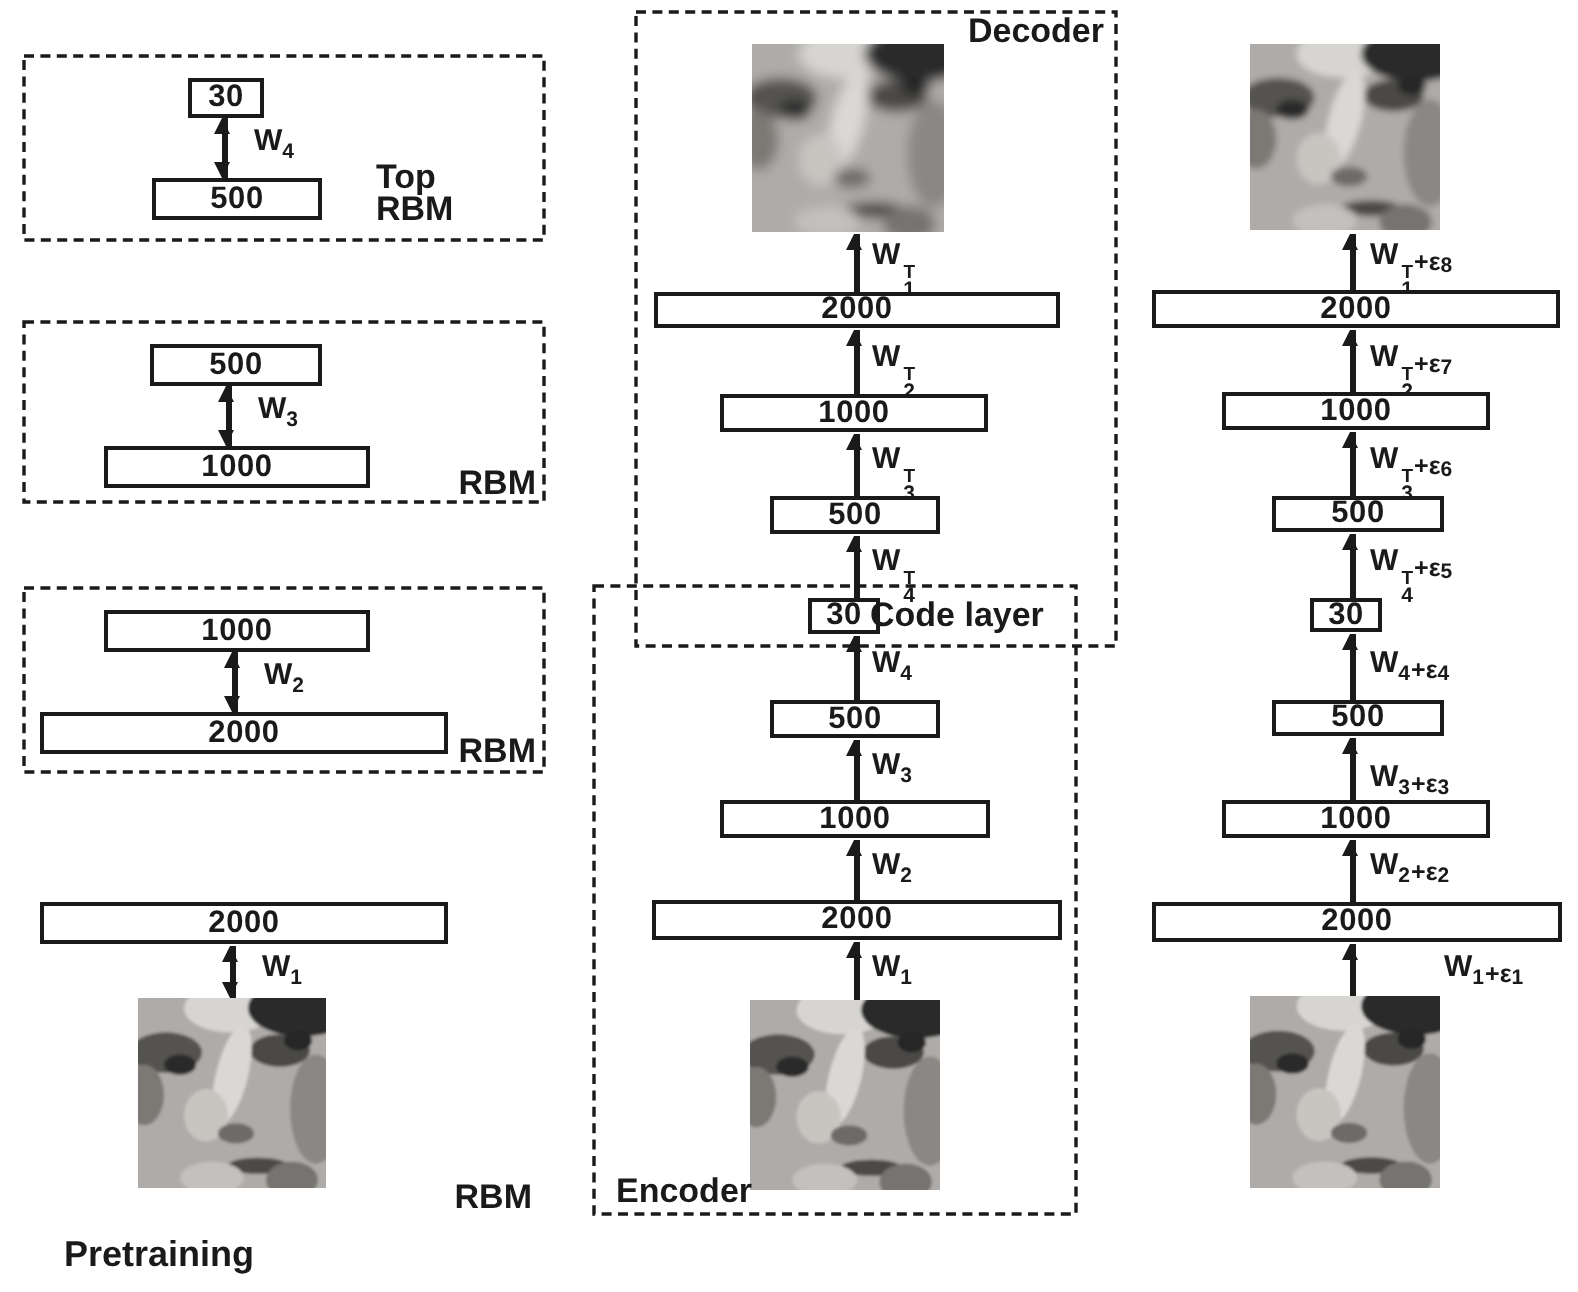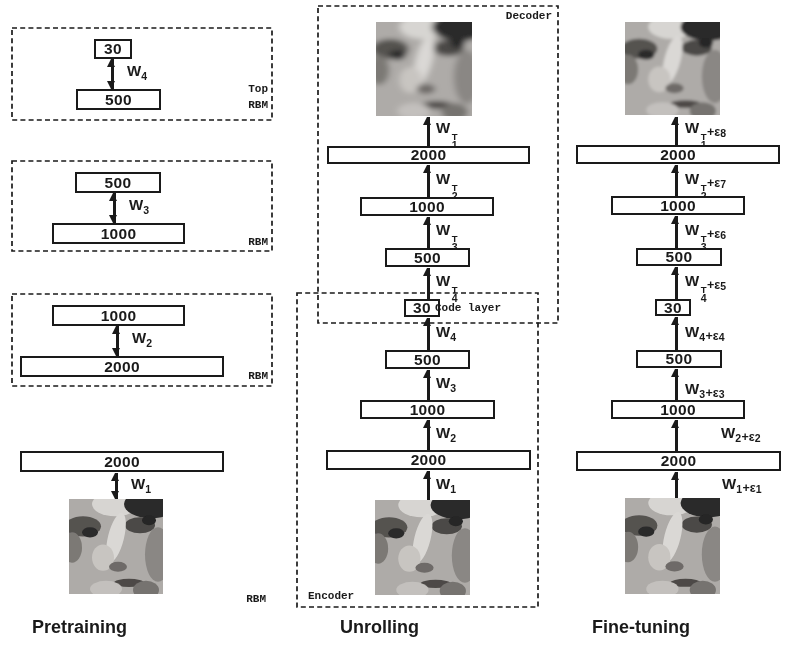--- a/index.html
+++ b/index.html
@@ -24,21 +24,21 @@
     content:"";position:absolute;bottom:0;left:-3.8px;width:0;height:0;
     border-left:4.6px solid transparent;border-right:4.6px solid transparent;
     border-top:8.5px solid #1a1a1a;
   }
   .wl{position:absolute;font-size:15px;white-space:nowrap;z-index:3;line-height:1;}
   .wl .sub{font-size:10.5px;vertical-align:-4px;letter-spacing:0;}
   .wl .stack{display:inline-flex;flex-direction:column;align-items:center;vertical-align:-7px;line-height:.95;margin-left:1.5px;}
   .wl .st{font-size:9.5px;}
   .wl .sn{font-size:10.5px;}
   .wl .peps{font-size:12.5px;vertical-align:-3px;margin-left:.5px;}
-  .region{position:absolute;font-size:11px;line-height:16px;z-index:3;white-space:nowrap;font-family:Liberation Mono, monospace;}
+  .region{position:absolute;font-size:17px;line-height:16px;z-index:3;white-space:nowrap;}
   .caption{position:absolute;font-size:18px;text-align:left;z-index:3;}
   .face{position:absolute;z-index:3;}
   .defs-holder{position:absolute;width:0;height:0;overflow:hidden;}
 </style>
 </head>
 <body>
 
 <div id="canvas">
 
   <svg class="defs-holder" aria-hidden="true">
@@ -72,21 +72,21 @@
     </defs>
   </svg>
 
   <svg class="dash" style="left:11px;top:27px" width="262" height="94">
     <rect x="1" y="1" width="260" height="92" fill="none" stroke="#1a1a1a" stroke-width="1.7" stroke-dasharray="5 3.2"></rect>
   </svg>
   <div class="layer-box" style="left:94px;top:39px;width:38px;height:20px">30</div>
   <div class="arrow double" style="left:111px;top:59px;height:30px"></div>
   <div class="wl" style="left:127px;top:63px"><span>W</span><span class="sub">4</span></div>
   <div class="layer-box" style="left:76px;top:89px;width:85px;height:21px">500</div>
-  <div class="region" style="left:188px;top:81px;width:80px;text-align:right">
+  <div class="region" style="left:188px;top:81px;width:80px;">
     <div>Top</div>
     <div>RBM</div>
   </div>
 
   <svg class="dash" style="left:11px;top:160px" width="262" height="92">
     <rect x="1" y="1" width="260" height="90" fill="none" stroke="#1a1a1a" stroke-width="1.7" stroke-dasharray="5 3.2"></rect>
   </svg>
   <div class="layer-box" style="left:75px;top:172px;width:86px;height:21px">500</div>
   <div class="arrow double" style="left:113px;top:193px;height:30px"></div>
   <div class="wl" style="left:129px;top:197px"><span>W</span><span class="sub">3</span></div>
@@ -165,21 +165,20 @@
   <div class="wl" style="left:436px;top:425px"><span>W</span><span class="sub">2</span></div>
   <div class="layer-box" style="left:326px;top:450px;width:205px;height:20px">2000</div>
 
   <div class="arrow" style="left:427px;top:471px;height:29px"></div>
   <div class="wl" style="left:436px;top:476px"><span>W</span><span class="sub">1</span></div>
 
   <svg class="face" style="left:375px;top:500px" width="95" height="95" viewBox="0 0 94 94" preserveAspectRatio="none">
       <use href="#face-art" filter="url(#f-sharp)"></use>
     </svg>
   <div class="region" style="left:308px;top:588px">Encoder</div>
-  <div class="caption" style="left:340px;top:617px;width:180px">Unrolling</div>
 
   <svg class="face" style="left:625px;top:22px" width="95" height="93" viewBox="0 0 94 94" preserveAspectRatio="none">
       <use href="#face-art" filter="url(#f-soft)"></use>
     </svg>
 
   <div class="arrow" style="left:675px;top:117px;height:28px"></div>
   <div class="wl" style="left:685px;top:120px"><span>W</span><span class="stack">
         <span class="st">T</span>
         <span class="sn">1</span>
       </span><span class="peps">+ε</span><span class="sub">8</span></div>
@@ -208,24 +207,23 @@
 
   <div class="arrow" style="left:675px;top:317px;height:33px"></div>
   <div class="wl" style="left:685px;top:324px"><span>W</span><span class="sub">4</span><span class="peps">+ε</span><span class="sub">4</span></div>
   <div class="layer-box" style="left:636px;top:350px;width:86px;height:18px">500</div>
 
   <div class="arrow" style="left:675px;top:369px;height:31px"></div>
   <div class="wl" style="left:685px;top:381px"><span>W</span><span class="sub">3</span><span class="peps">+ε</span><span class="sub">3</span></div>
   <div class="layer-box" style="left:611px;top:400px;width:134px;height:19px">1000</div>
 
   <div class="arrow" style="left:675px;top:420px;height:31px"></div>
-  <div class="wl" style="left:721px;top:425px"><span>W</span><span class="sub">2</span><span class="peps">+ε</span><span class="sub">2</span></div>
+  <div class="wl" style="left:685px;top:425px"><span>W</span><span class="sub">2</span><span class="peps">+ε</span><span class="sub">2</span></div>
   <div class="layer-box" style="left:576px;top:451px;width:205px;height:20px">2000</div>
 
   <div class="arrow" style="left:675px;top:472px;height:26px"></div>
   <div class="wl" style="left:722px;top:476px"><span>W</span><span class="sub">1</span><span class="peps">+ε</span><span class="sub">1</span></div>
 
   <svg class="face" style="left:625px;top:498px" width="95" height="96" viewBox="0 0 94 94" preserveAspectRatio="none">
       <use href="#face-art" filter="url(#f-sharp)"></use>
     </svg>
-  <div class="caption" style="left:592px;top:617px;width:180px">Fine-tuning</div>
 
 </div>
 
 </body></html>

